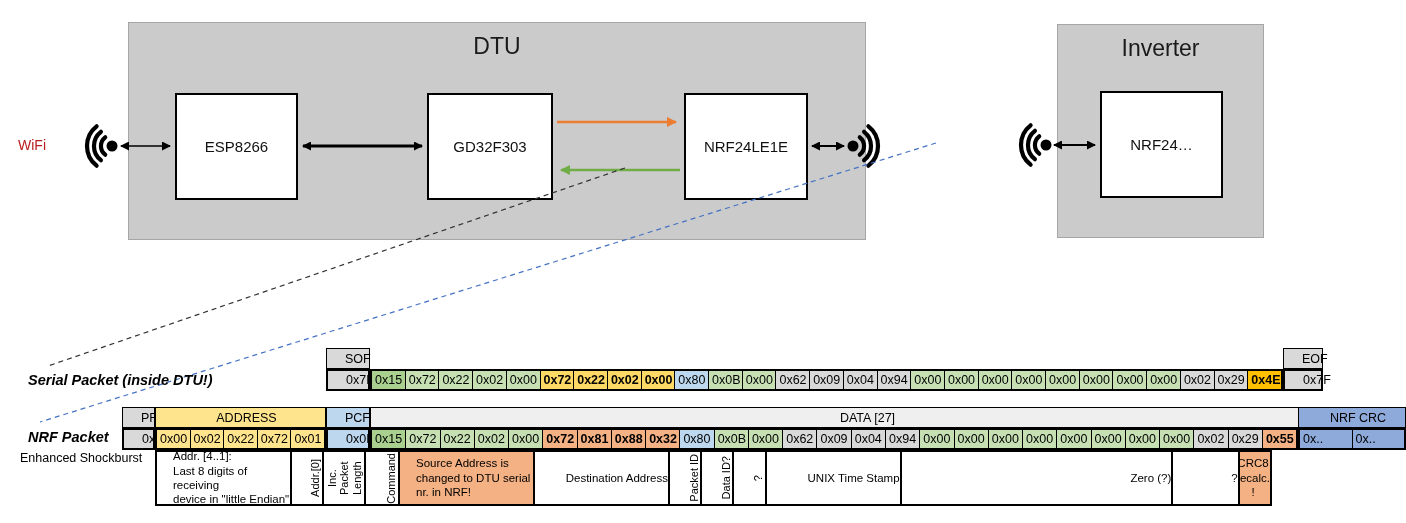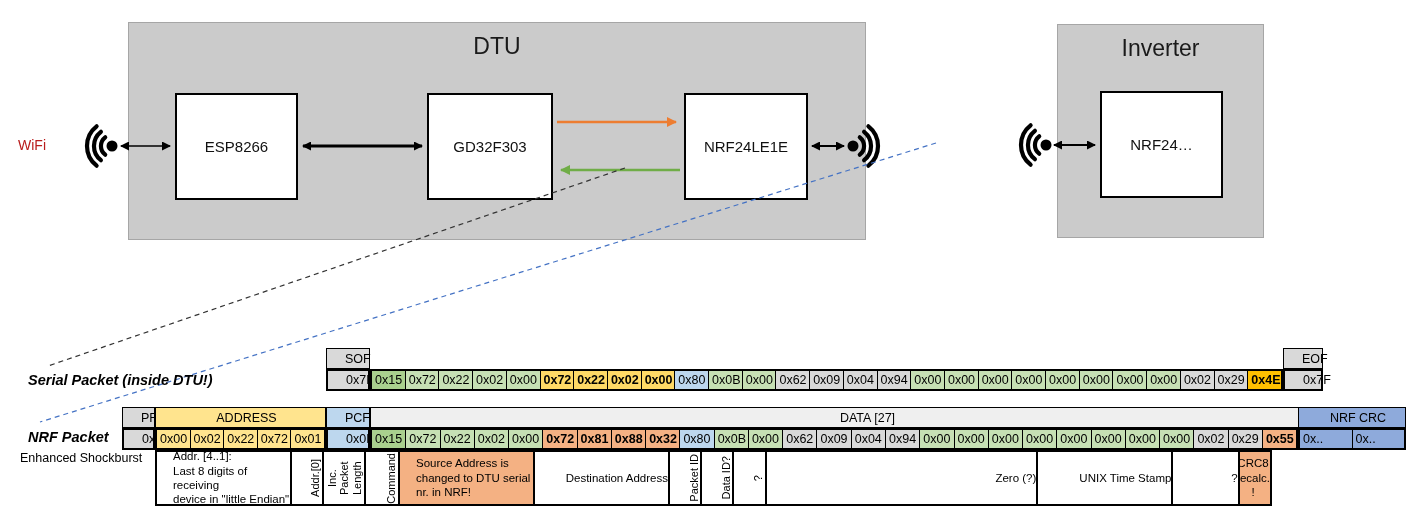--- a/index.html
+++ b/index.html
@@ -338,21 +338,21 @@
 Inc. Packet
 Length</span></div>
       <div class="cell rot" style="width: 36px;"><span>Command</span></div>
       <div class="cell salmon la" style="width: 137px;"><span>Source Address is
 changed to DTU serial
 nr. in NRF!</span></div>
       <div class="cell" style="width: 137px;"><span>Destination Address</span></div>
       <div class="cell rot" style="width: 34.2px;"><span>Packet ID</span></div>
       <div class="cell rot" style="width: 34.2px;"><span>Data ID?</span></div>
       <div class="cell rot" style="width: 34.2px;"><span>?</span></div>
+      <div class="cell" style="width: 137px;"><span>UNIX Time Stamp</span></div>
       <div class="cell" style="width: 273.8px;"><span>Zero (?)</span></div>
-      <div class="cell" style="width: 137px;"><span>UNIX Time Stamp</span></div>
       <div class="cell" style="width: 68.4px;"><span>?</span></div>
       <div class="cell salmon" style="width: 34.2px;"><span>CRC8
 recalc.
 !</span></div>
     </div>
 
 </div>
 
 </body></html>

